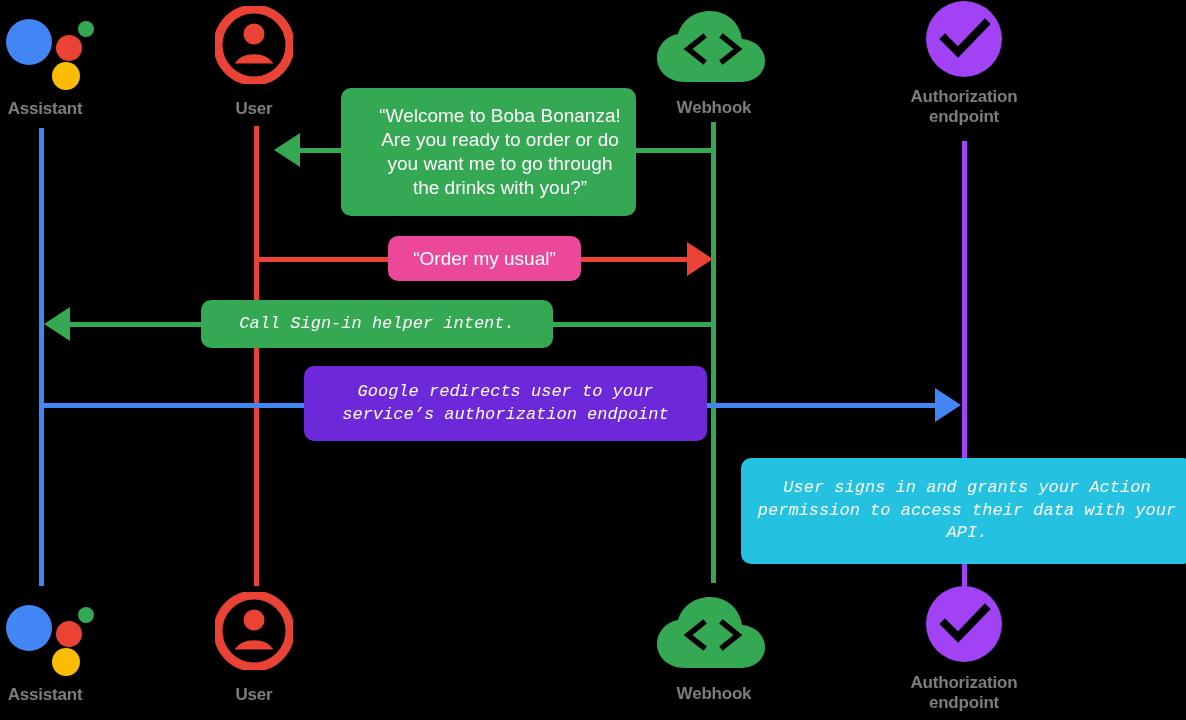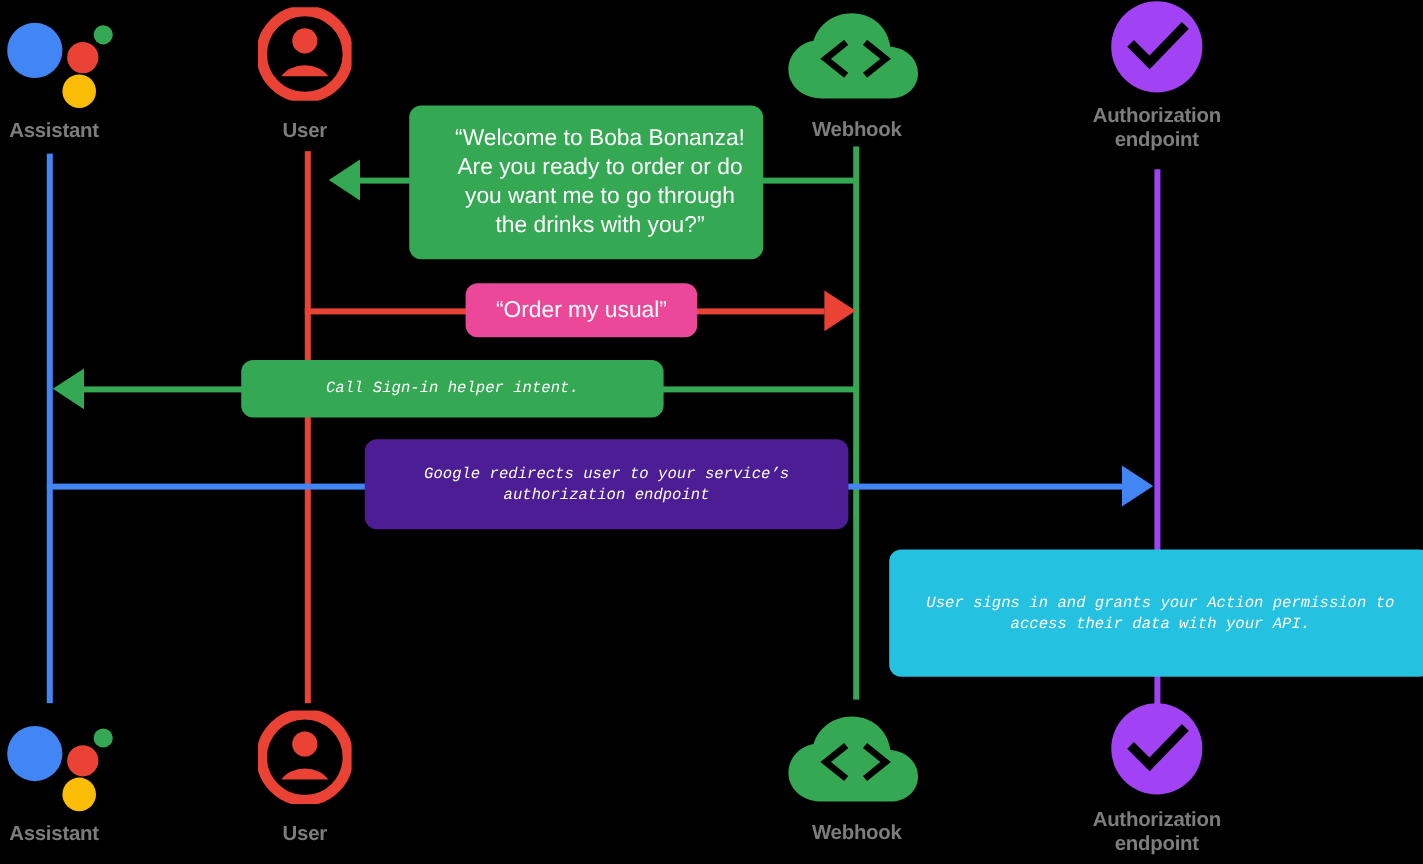--- a/index.html
+++ b/index.html
@@ -24,21 +24,21 @@
   .icon-wrap{position:absolute;}
   .dot{position:absolute;border-radius:50%;}
 
   
   .bubble{
     position:absolute;box-sizing:border-box;border-radius:10px;
     color:#fff;display:flex;align-items:center;justify-content:center;
     text-align:center;padding:10px 14px;
   }
   .bubble.sans{font-family:"Liberation Sans", sans-serif;font-size:19px;line-height:1.26;}
-  .bubble.mono{font-family:"Liberation Mono", monospace;font-style:italic;font-size:13px;line-height:1.32;}
+  .bubble.mono{font-family:"Liberation Mono", monospace;font-style:italic;font-size:17px;line-height:1.32;}
 
   
   .hline{position:absolute;height:5px;}
   .arrow{position:absolute;width:0;height:0;border-top:17px solid transparent;border-bottom:17px solid transparent;}
   .arrow.left{border-right-width:26px;border-right-style:solid;}
   .arrow.right{border-left-width:26px;border-left-style:solid;}
 </style>
 </head>
 <body>
 
@@ -95,21 +95,21 @@
   <div class="bubble sans" style="left:388px;top:236px;width:193px;height:45px;background:#ec4899;">“Order my usual”</div>
 
   <div class="hline" style="left:548px;top:322px;width:165px;background:#34A853;"></div>
   <div class="hline" style="left:70px;top:322px;width:135px;background:#34A853;"></div>
   <div class="arrow left" style="left:44px;top:307px;border-right-color:#34A853;"></div>
   <div class="bubble mono" style="left:201px;top:300px;width:352px;height:48px;background:#34A853;">Call Sign-in helper intent.</div>
 
   <div class="hline" style="left:39px;top:403px;width:270px;background:#4285F4;"></div>
   <div class="hline" style="left:700px;top:403px;width:235px;background:#4285F4;"></div>
   <div class="arrow right" style="left:935px;top:388px;border-left-color:#4285F4;"></div>
-  <div class="bubble mono" style="left:304px;top:366px;width:403px;height:75px;background:#4c1d95;">Google redirects user to your service’s authorization endpoint</div>
+  <div class="bubble mono" style="left:304px;top:366px;width:403px;height:75px;background:#6d28d9;">Google redirects user to your service’s authorization endpoint</div>
 
   <div class="bubble mono" style="left:741px;top:458px;width:452px;height:106px;background:#24C1E0;">User signs in and grants your Action permission to access their data with your API.</div>
 
   <div class="icon-wrap" style="left:4px;top:598px;width:84px;height:76px;">
     <span class="dot" style="left:2px;top:7px;width:46px;height:46px;background:#4285F4;"></span>
     <span class="dot" style="left:52px;top:23px;width:26px;height:26px;background:#EA4335;"></span>
     <span class="dot" style="left:74px;top:9px;width:16px;height:16px;background:#34A853;"></span>
     <span class="dot" style="left:48px;top:50px;width:28px;height:28px;background:#FBBC05;"></span>
   </div>
   <div class="actor-label" style="left:0px;top:685px;width:90px;">Assistant</div>

